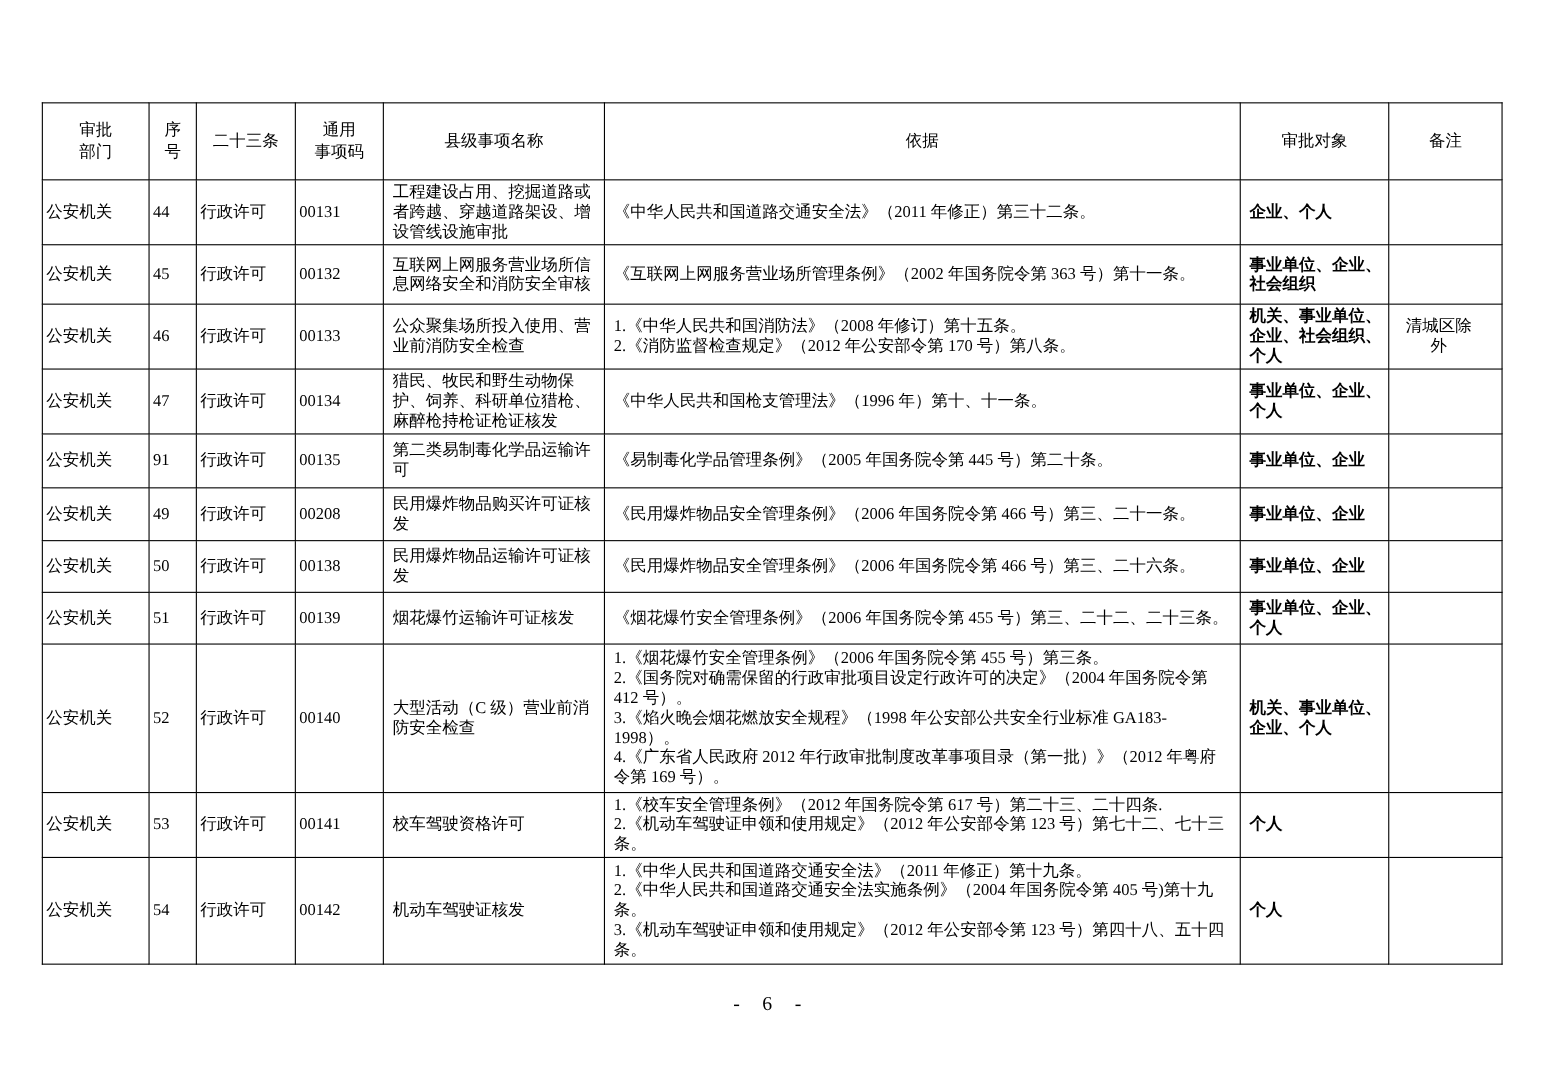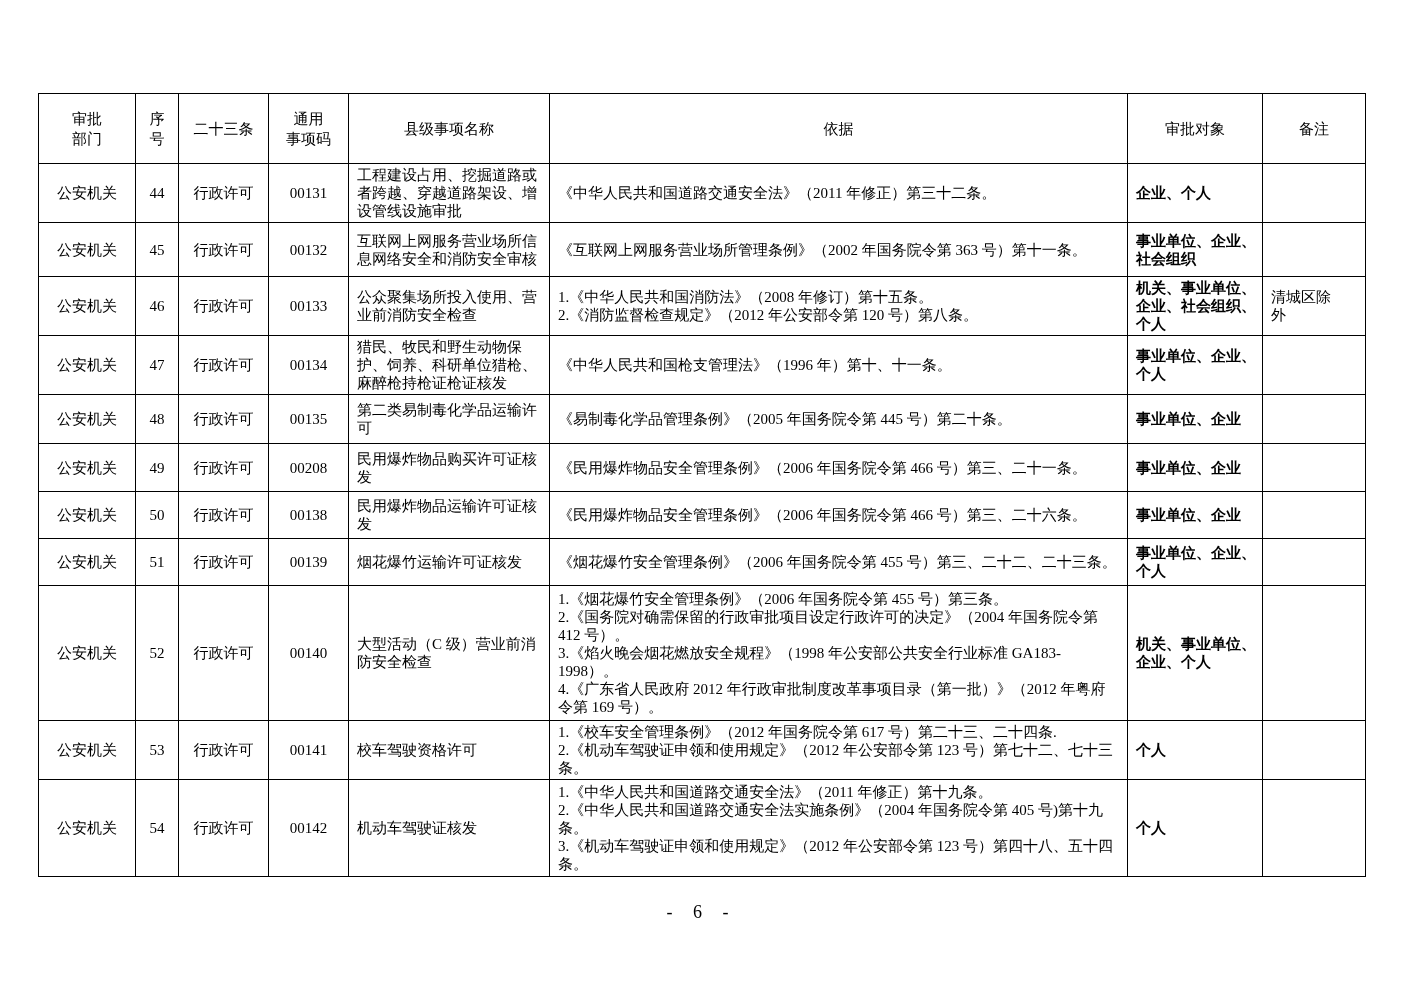--- a/index.html
+++ b/index.html
@@ -33,26 +33,26 @@
     white-space: pre-line;
     overflow: hidden;
     word-break: break-word;
   }
   .doc-table thead tr { height: 70px; }
   .doc-table th {
     text-align: center;
     padding: 2px 4px;
     line-height: 20px;
   }
-  .c-center { text-align: center; padding: 2px 3px; }
+  .c-center { text-align: left; padding: 2px 3px; }
   .c-left   { text-align: left; }
   td.cell-item-name { padding: 2px 6px 2px 8px; }
   td.cell-basis     { padding: 2px 10px 2px 8px; }
   td.cell-target    { padding: 2px 5px 2px 8px; font-weight: bold; }
-  td.cell-remark    { padding: 2px 20px 2px 8px; }
+  td.cell-remark    { padding: 2px 20px 2px 8px; text-align: center; }
   #table-body tr:nth-child(1)  { height: 57px; }
   #table-body tr:nth-child(2)  { height: 54px; }
   #table-body tr:nth-child(3)  { height: 56px; }
   #table-body tr:nth-child(4)  { height: 55px; }
   #table-body tr:nth-child(5)  { height: 49px; }
   #table-body tr:nth-child(6)  { height: 48px; }
   #table-body tr:nth-child(7)  { height: 47px; }
   #table-body tr:nth-child(8)  { height: 47px; }
   #table-body tr:nth-child(9)  { height: 135px; }
   #table-body tr:nth-child(10) { height: 52px; }
@@ -118,37 +118,37 @@
     <td class="c-left cell-target">事业单位、企业、社会组织</td>
     <td class="c-left cell-remark"></td>
   </tr>
         <tr>
     <td class="c-center cell-department">公安机关</td>
     <td class="c-center cell-number">46</td>
     <td class="c-center cell-category">行政许可</td>
     <td class="c-center cell-code">00133</td>
     <td class="c-left cell-item-name">公众聚集场所投入使用、营业前消防安全检查</td>
     <td class="c-left cell-basis">1.《中华人民共和国消防法》（2008 年修订）第十五条。
-2.《消防监督检查规定》（2012 年公安部令第 120 号）第八条。</td>
+2.《消防监督检查规定》（2012 年公安部令第 170 号）第八条。</td>
     <td class="c-left cell-target">机关、事业单位、企业、社会组织、个人</td>
     <td class="c-left cell-remark">清城区除外</td>
   </tr>
         <tr>
     <td class="c-center cell-department">公安机关</td>
     <td class="c-center cell-number">47</td>
     <td class="c-center cell-category">行政许可</td>
     <td class="c-center cell-code">00134</td>
     <td class="c-left cell-item-name">猎民、牧民和野生动物保护、饲养、科研单位猎枪、麻醉枪持枪证枪证核发</td>
     <td class="c-left cell-basis">《中华人民共和国枪支管理法》（1996 年）第十、十一条。</td>
     <td class="c-left cell-target">事业单位、企业、个人</td>
     <td class="c-left cell-remark"></td>
   </tr>
         <tr>
     <td class="c-center cell-department">公安机关</td>
-    <td class="c-center cell-number">48</td>
+    <td class="c-center cell-number">91</td>
     <td class="c-center cell-category">行政许可</td>
     <td class="c-center cell-code">00135</td>
     <td class="c-left cell-item-name">第二类易制毒化学品运输许可</td>
     <td class="c-left cell-basis">《易制毒化学品管理条例》（2005 年国务院令第 445 号）第二十条。</td>
     <td class="c-left cell-target">事业单位、企业</td>
     <td class="c-left cell-remark"></td>
   </tr>
         <tr>
     <td class="c-center cell-department">公安机关</td>
     <td class="c-center cell-number">49</td>

